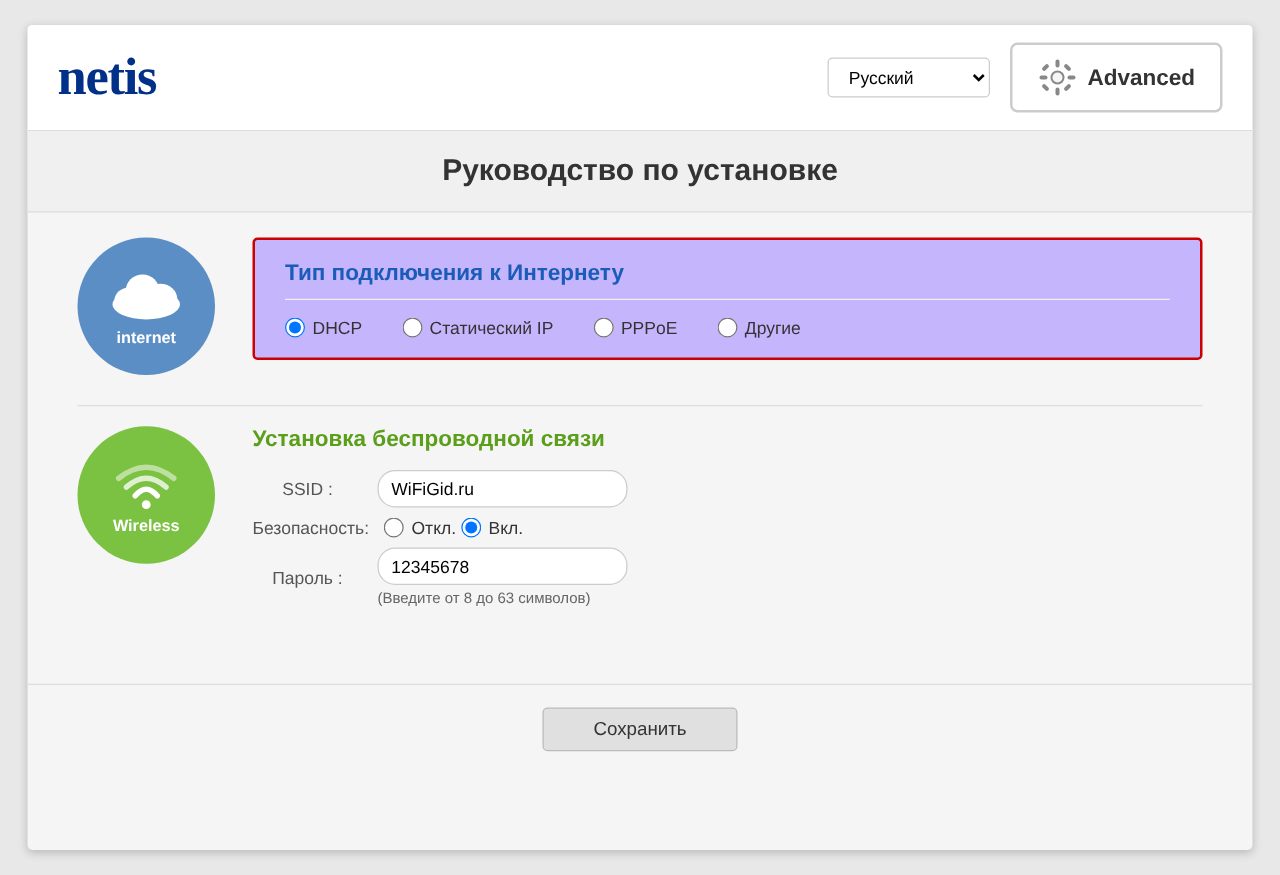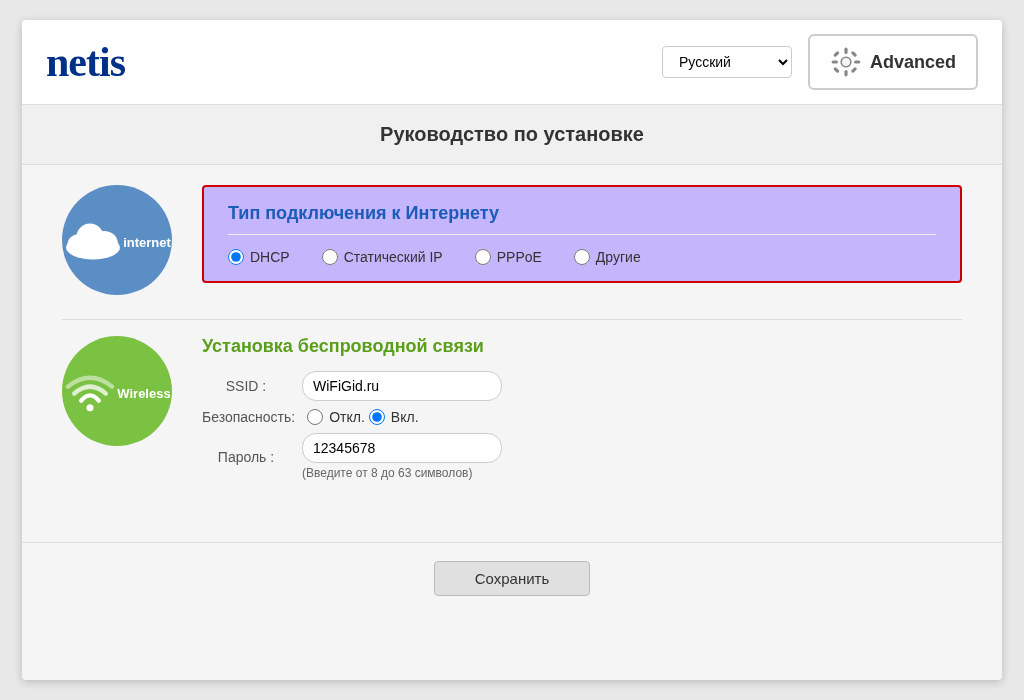--- a/index.html
+++ b/index.html
@@ -68,21 +68,21 @@
     }
     .gear-icon {
       width: 32px;
       height: 32px;
     }
     
     .page-title-bar {
       background: #f0f0f0;
       text-align: center;
       padding: 18px;
-      font-size: 20px;
+      font-size: 24px;
       font-weight: bold;
       color: #333;
       border-bottom: 1px solid #ddd;
     }
     
     .content {
       padding: 20px 40px;
     }
     
     .section {
@@ -90,20 +90,21 @@
       align-items: flex-start;
       gap: 30px;
       margin-bottom: 24px;
     }
     
     .icon-circle {
       width: 110px;
       height: 110px;
       border-radius: 50%;
       display: flex;
+      flex-direction: column;
       align-items: center;
       justify-content: center;
       flex-shrink: 0;
     }
     .icon-circle.blue {
       background: #5b8ec4;
     }
     .icon-circle.green {
       background: #7bc142;
     }

